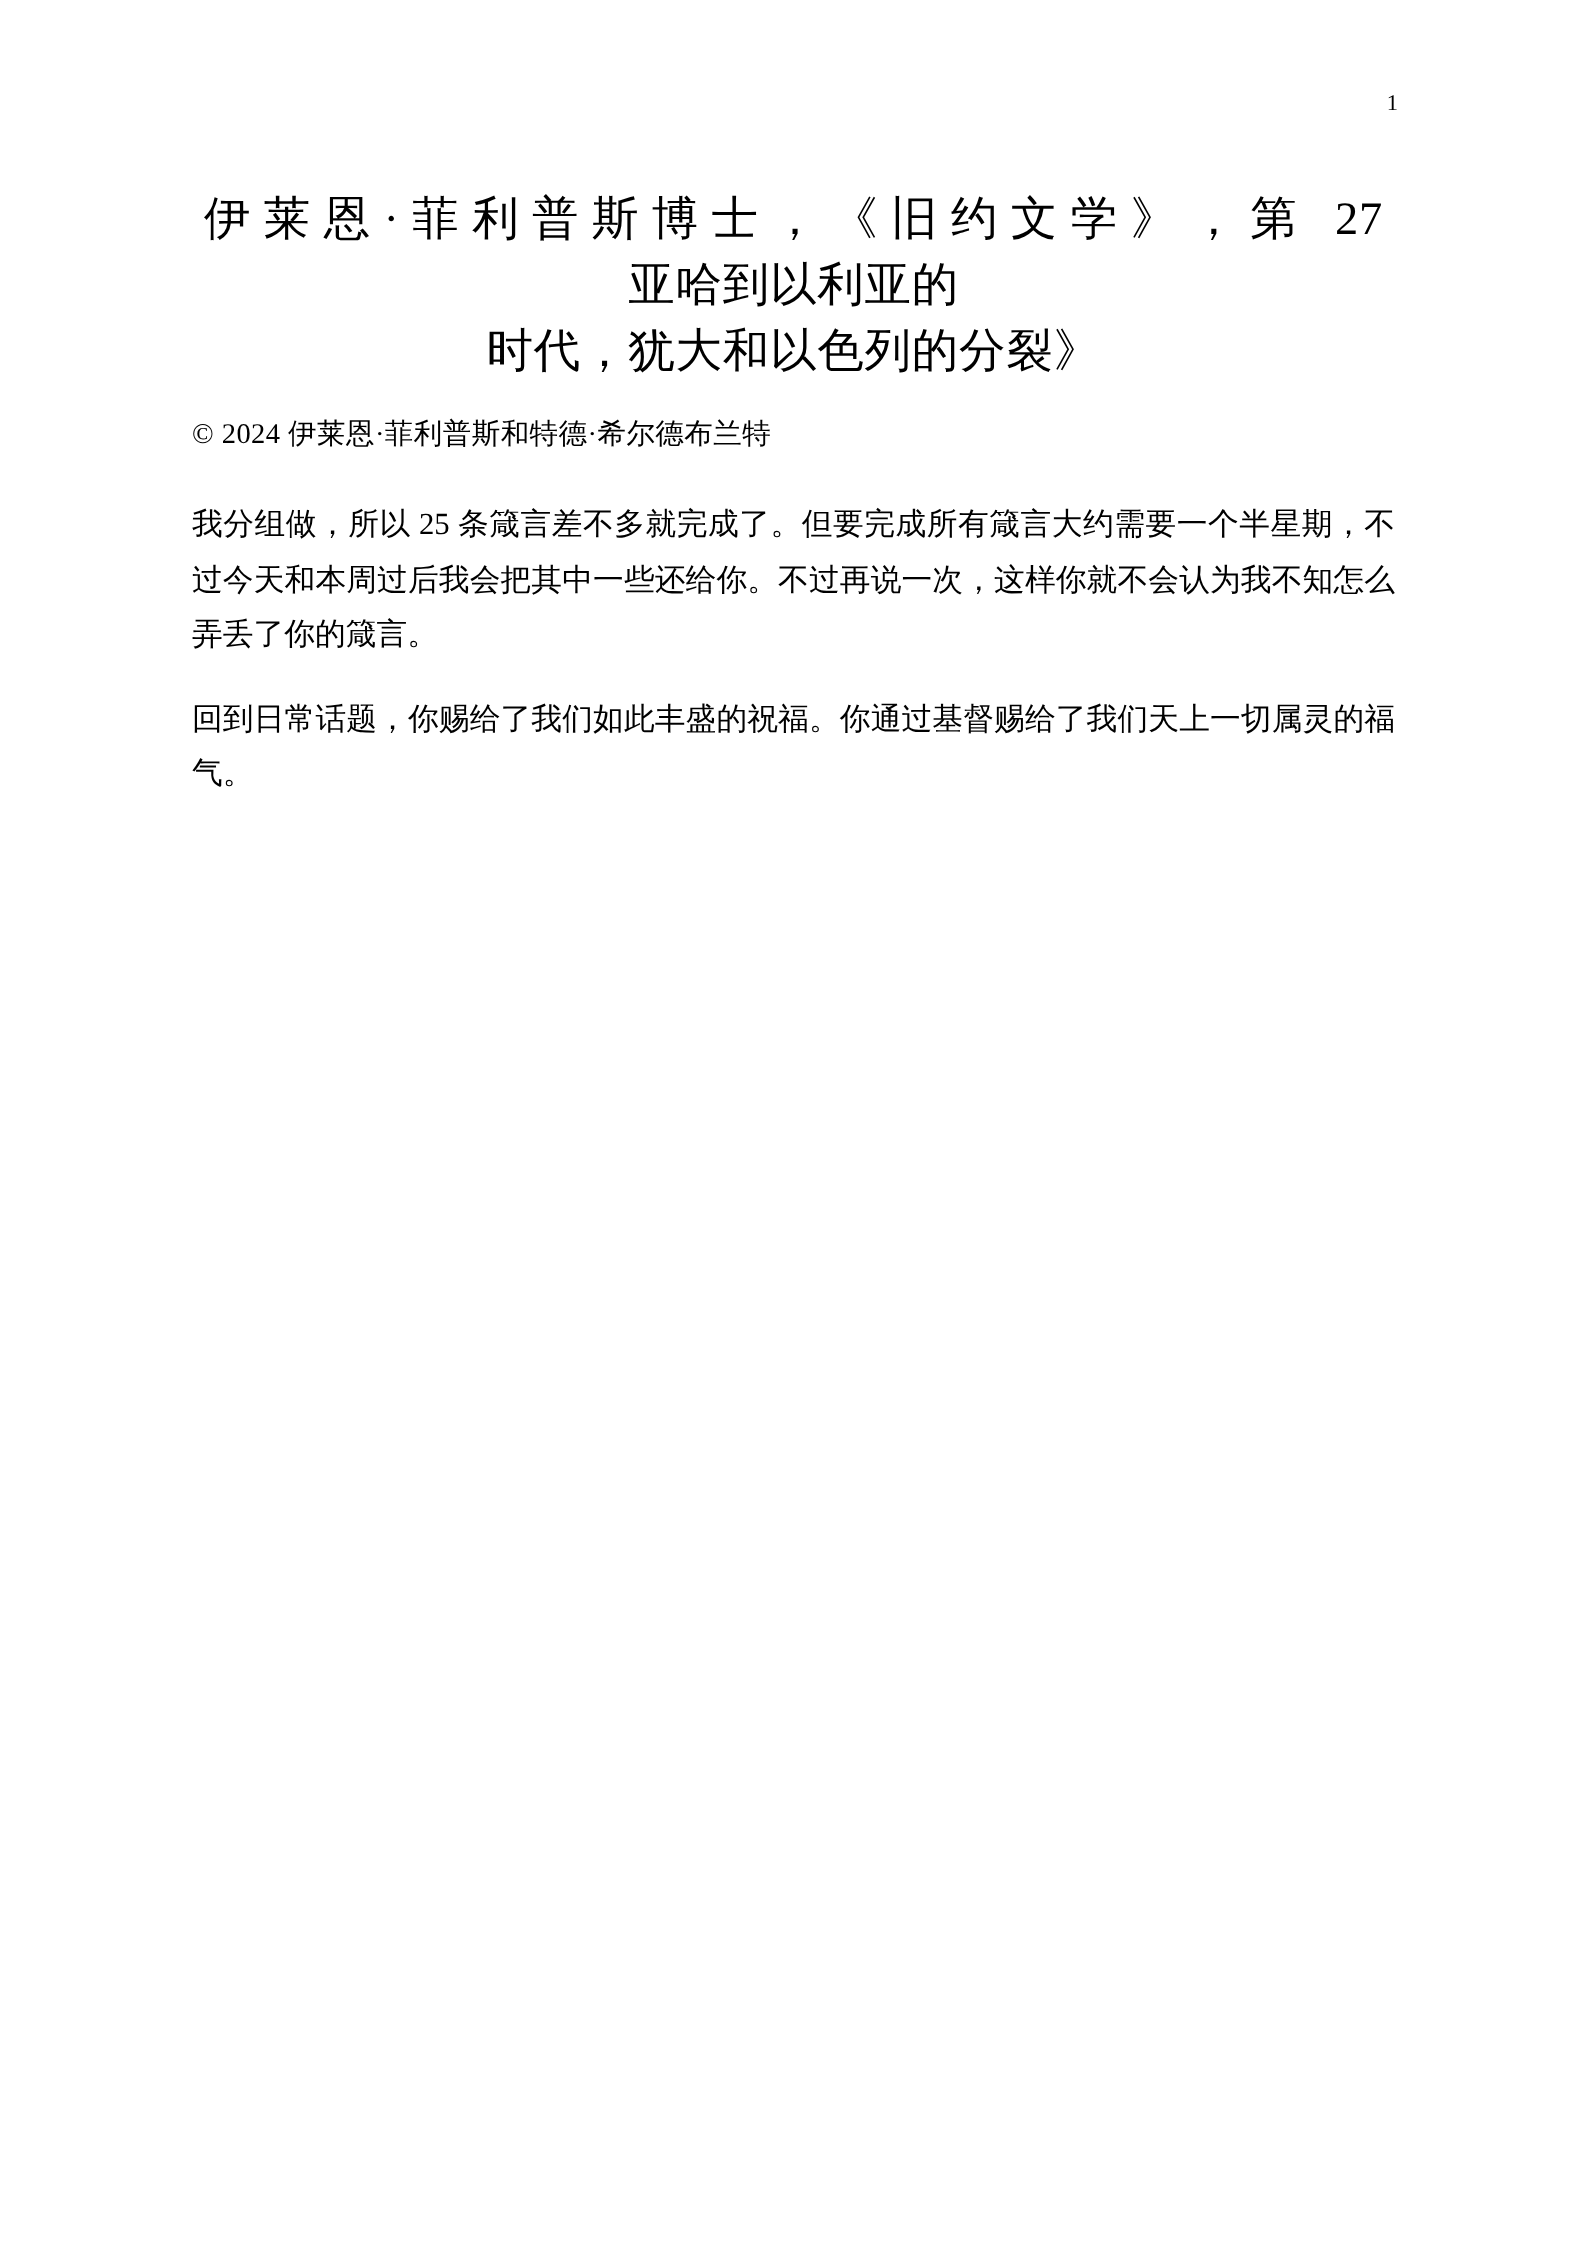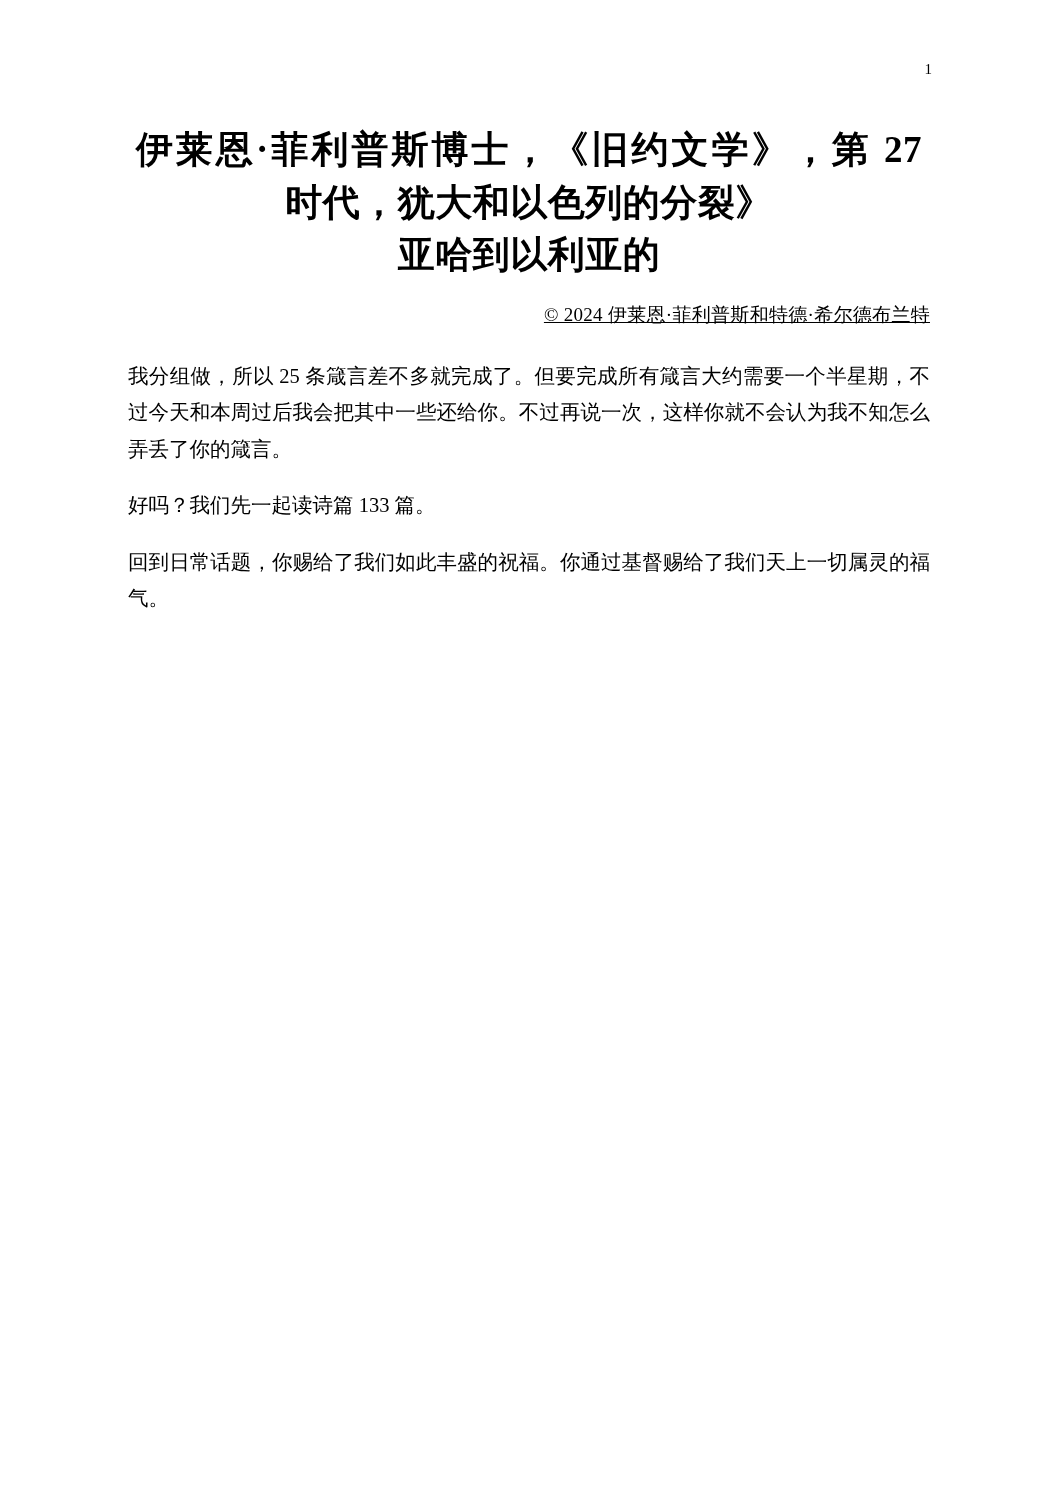--- a/index.html
+++ b/index.html
@@ -27,38 +27,37 @@
     right: 126px;
     font-size: 15px;
     line-height: 1;
     font-family: "Liberation Serif", "DejaVu Serif", serif;
   }
   .title-block {
     margin-top: 66px;
     text-align: center;
   }
   .title-line {
-    font-weight: bold;
-    font-size: 37px;
+    font-weight: normal;
+    font-size: 31px;
     line-height: 1.42;
     letter-spacing: 0.5px;
     text-align: center;
   }
   .title-line.l1 {
     text-align: justify;
     text-align-last: justify;
     padding: 0 8px;
   }
   .copyright {
-    text-align: right;
+    text-align: left;
     font-size: 19px;
     margin-top: 20px;
     margin-bottom: 18px;
     letter-spacing: 0.3px;
-    text-decoration: underline;
   }
   .body-text {
     margin-top: 30px;
   }
   p.para {
     font-size: 20.5px;
     line-height: 1.78;
     margin: 0 0 20px 0;
     text-align: justify;
     text-justify: inter-ideograph;
@@ -69,25 +68,24 @@
 </style>
 </head>
 <body>
 
 <div class="page">
 
   <div class="page-number">1</div>
 
   <div class="title-block">
     <div class="title-line l1">伊莱恩·菲利普斯博士，《旧约文学》，第 27</div>
+    <div class="title-line">亚哈到以利亚的</div>
     <div class="title-line">时代，犹大和以色列的分裂》</div>
-    <div class="title-line">亚哈到以利亚的</div>
   </div>
 
   <div class="copyright">© 2024 伊莱恩·菲利普斯和特德·希尔德布兰特</div>
 
   <div class="body-text">
     <p class="para">我分组做，所以 25 条箴言差不多就完成了。但要完成所有箴言大约需要一个半星期，不过今天和本周过后我会把其中一些还给你。不过再说一次，这样你就不会认为我不知怎么弄丢了你的箴言。</p>
-    <p class="para">好吗？我们先一起读诗篇 133 篇。</p>
     <p class="para">回到日常话题，你赐给了我们如此丰盛的祝福。你通过基督赐给了我们天上一切属灵的福气。</p>
   </div>
 
 </div>
 
 </body></html>

